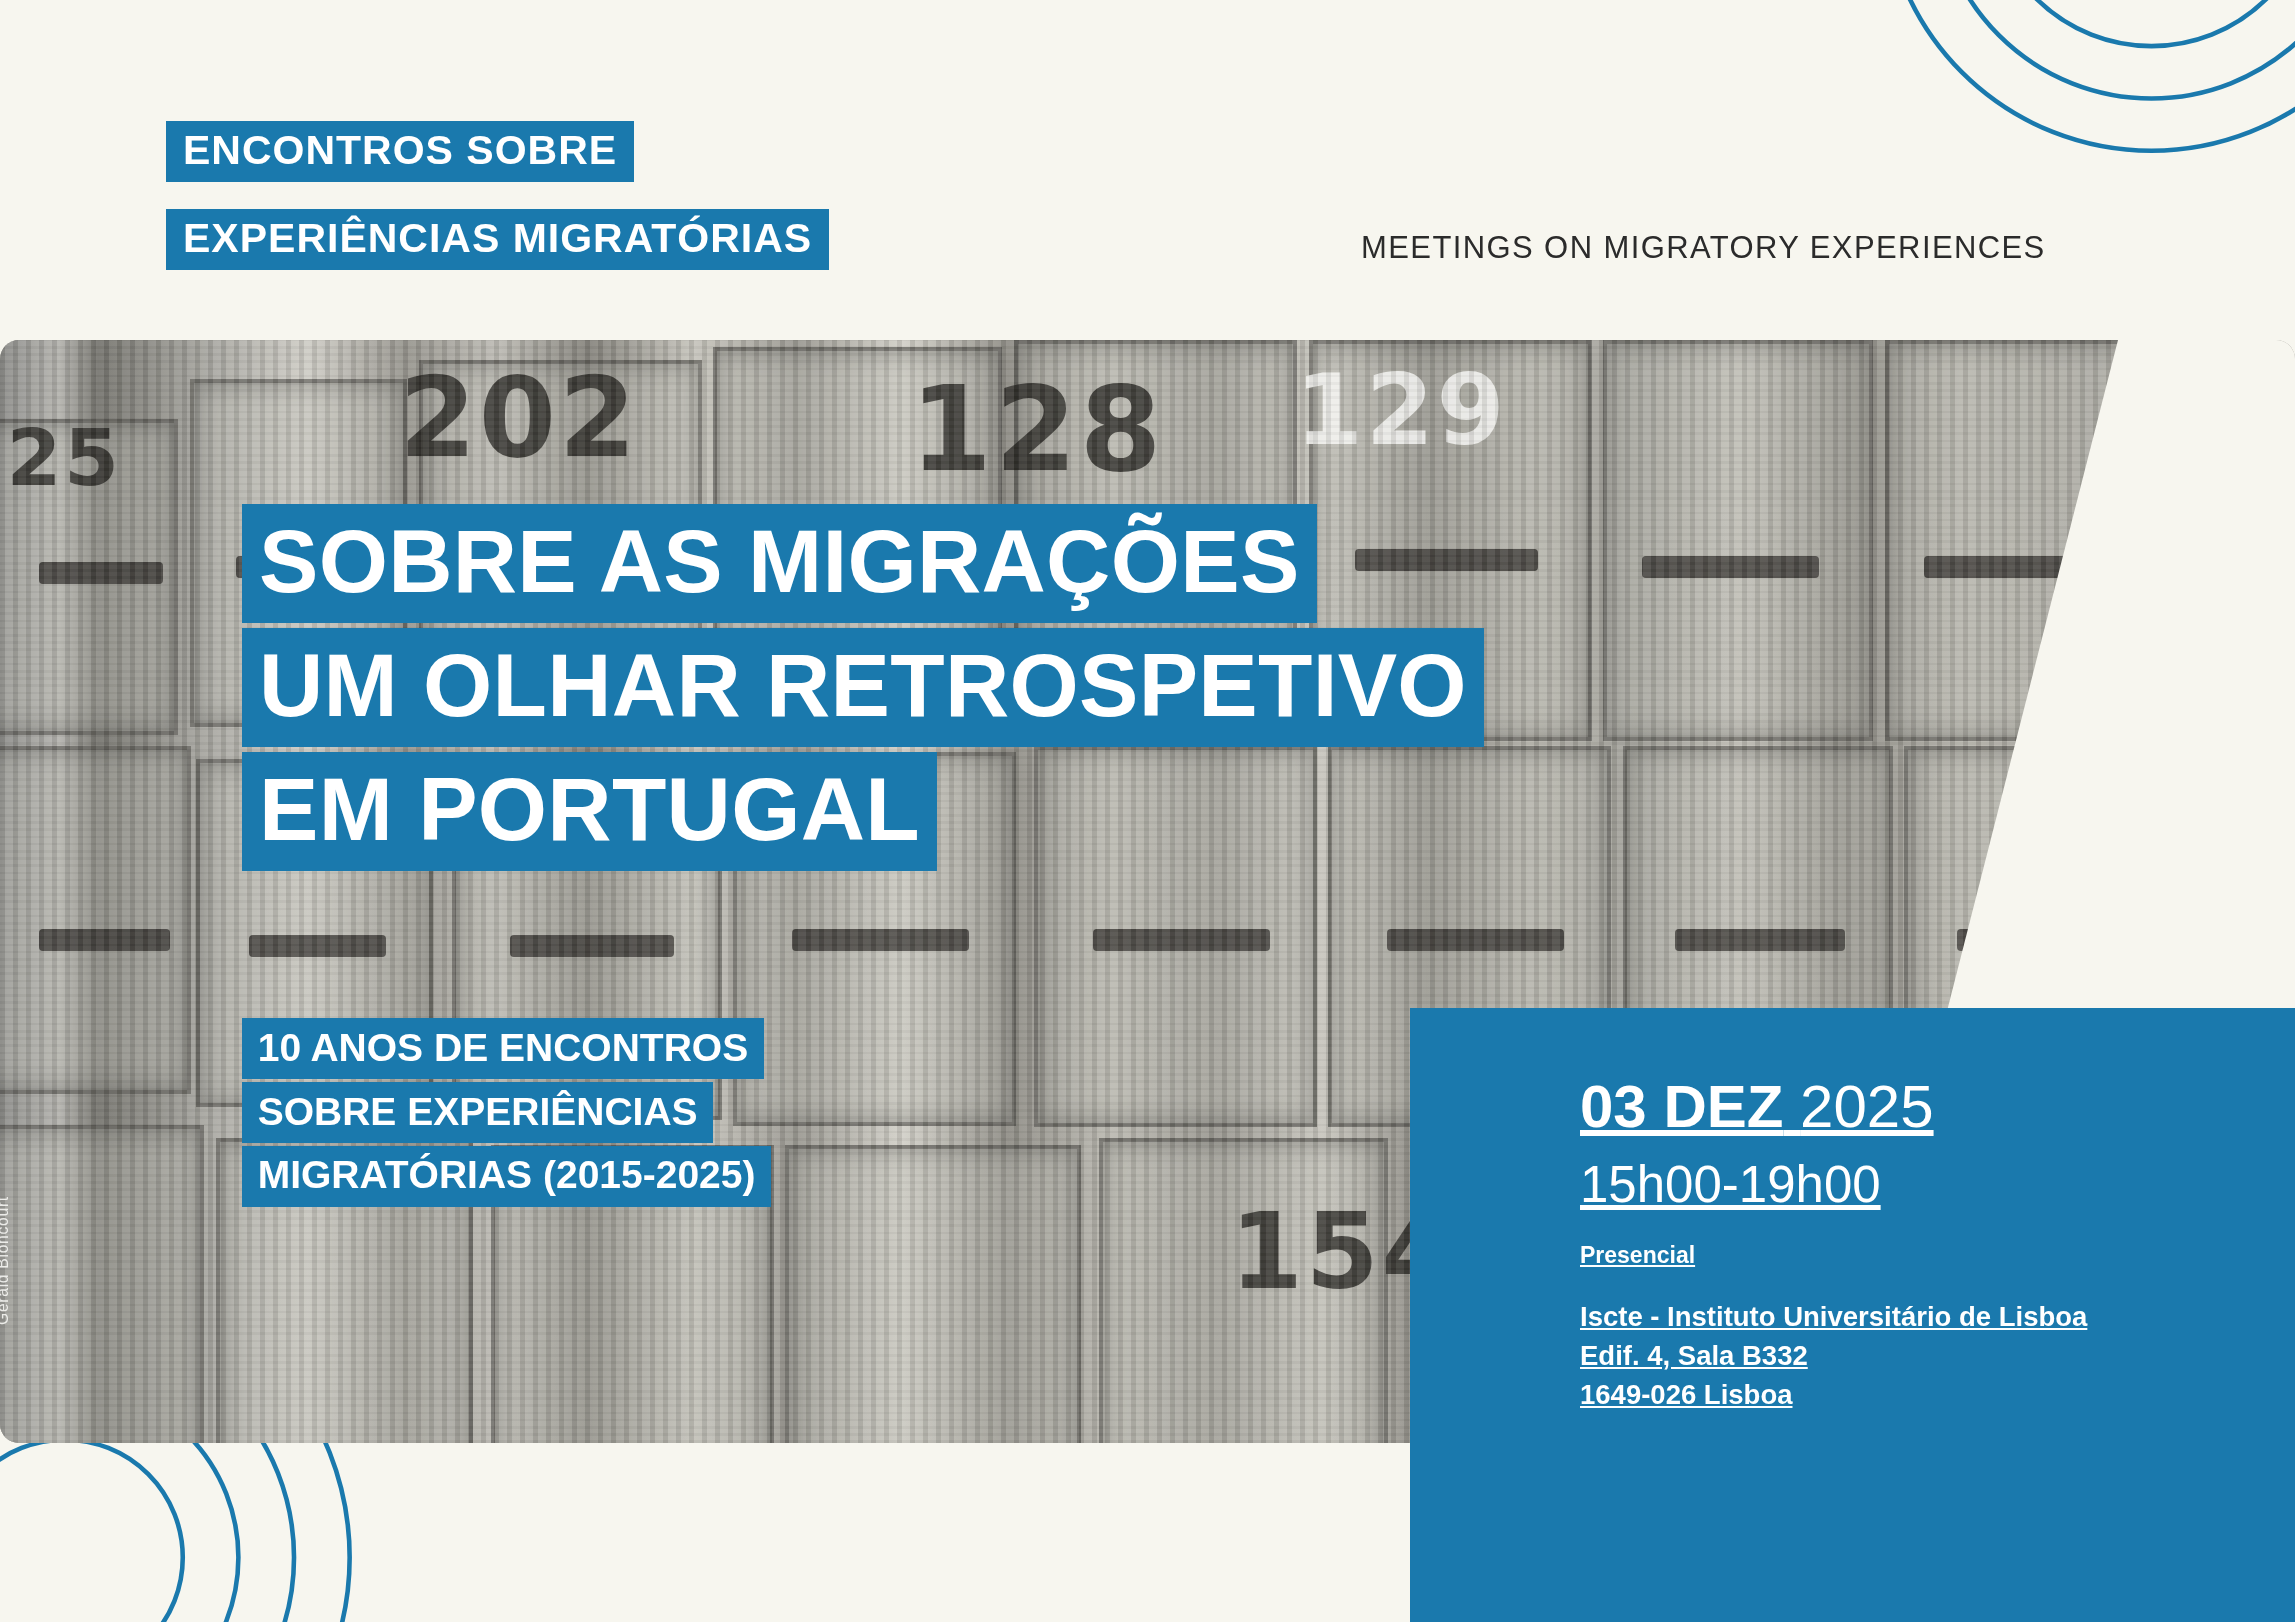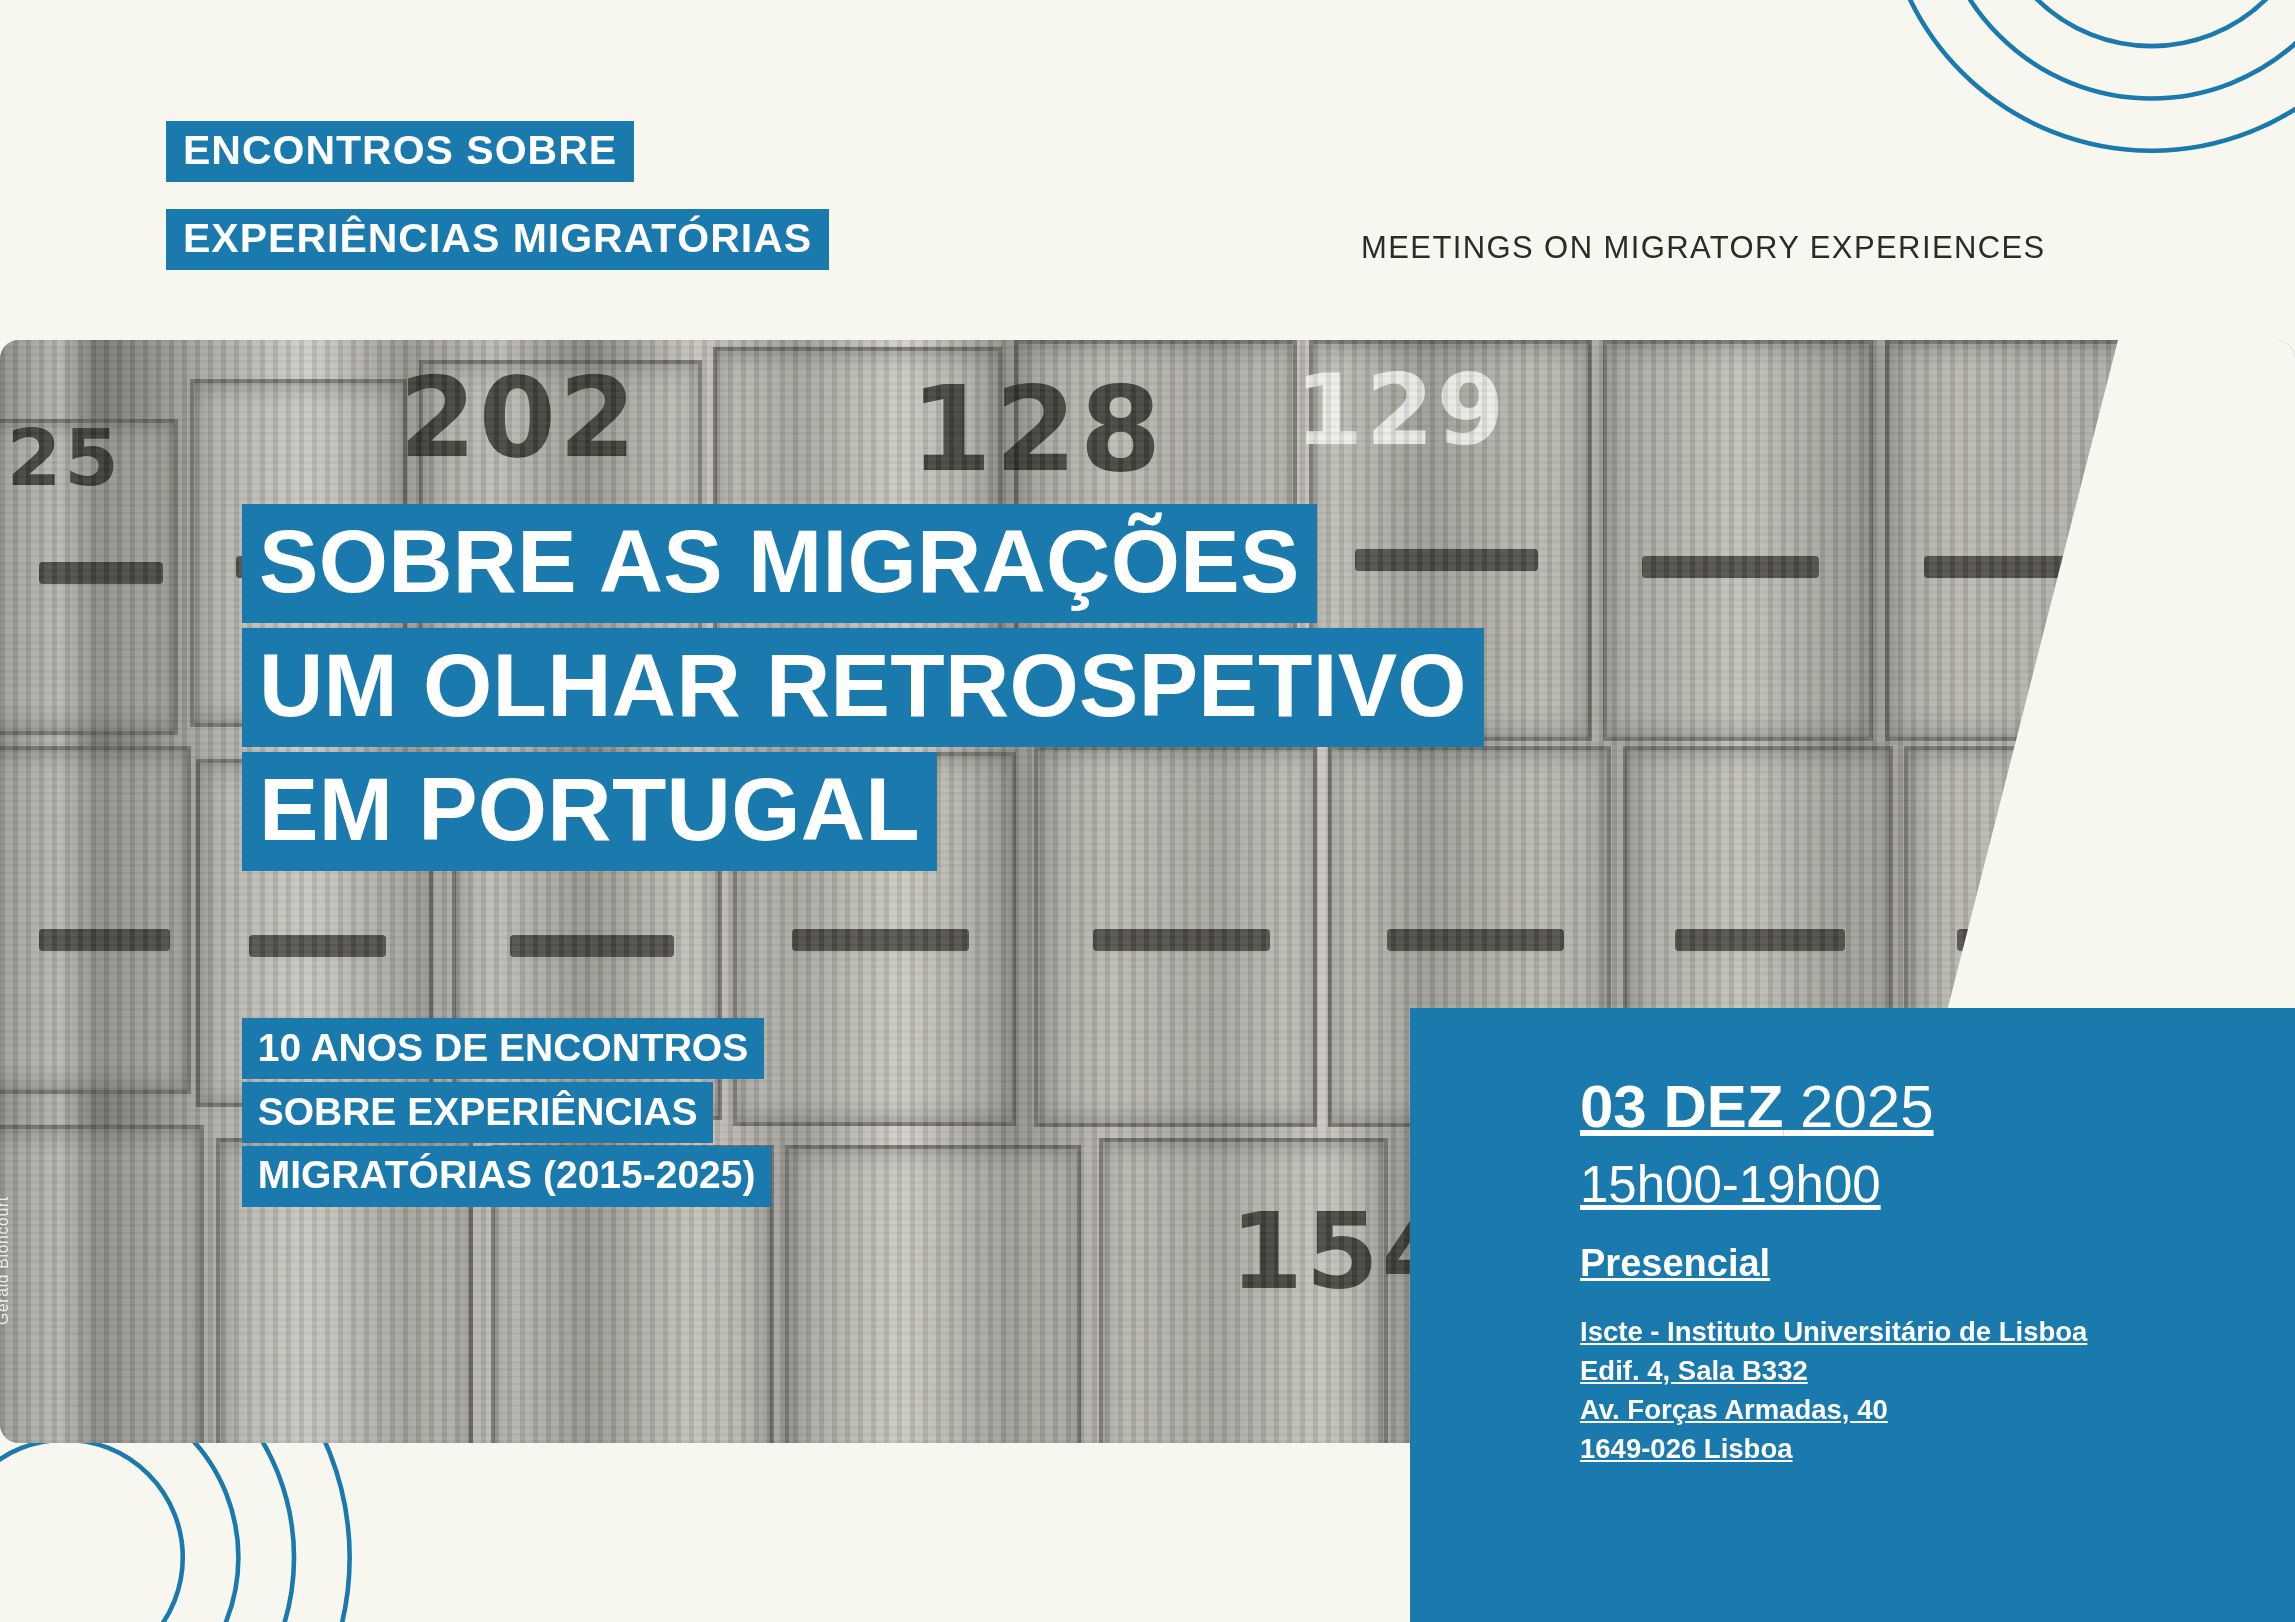--- a/index.html
+++ b/index.html
@@ -213,21 +213,21 @@
   #date-strong { font-weight: bold; }
   #date-year { font-weight: normal; }
   #time-row {
     font-size: 51px;
     font-weight: normal;
     line-height: 1;
     margin-bottom: 34px;
     white-space: nowrap;
   }
   #mode-row {
-    font-size: 38px;
+    font-size: 23px;
     font-weight: bold;
     line-height: 1;
     margin-bottom: 30px;
   }
   .addr-line {
     font-size: 27.5px;
     font-weight: bold;
     line-height: 1.42;
     white-space: nowrap;
   }
@@ -335,19 +335,18 @@
   <div id="info-panel">
     <div id="date-row">
       <span id="date-strong">03 DEZ</span>
       <span id="date-year">2025</span>
     </div>
     <div id="time-row">15h00-19h00</div>
     <div id="mode-row">Presencial</div>
     <div>
       <div class="addr-line">Iscte - Instituto Universitário de Lisboa</div>
       <div class="addr-line">Edif. 4, Sala B332</div>
-      <div class="addr-line">Av. Forças Armadas, 40</div>
       <div class="addr-line">1649-026 Lisboa</div>
     </div>
   </div>
 
 </div>
 
 
 </body></html>

